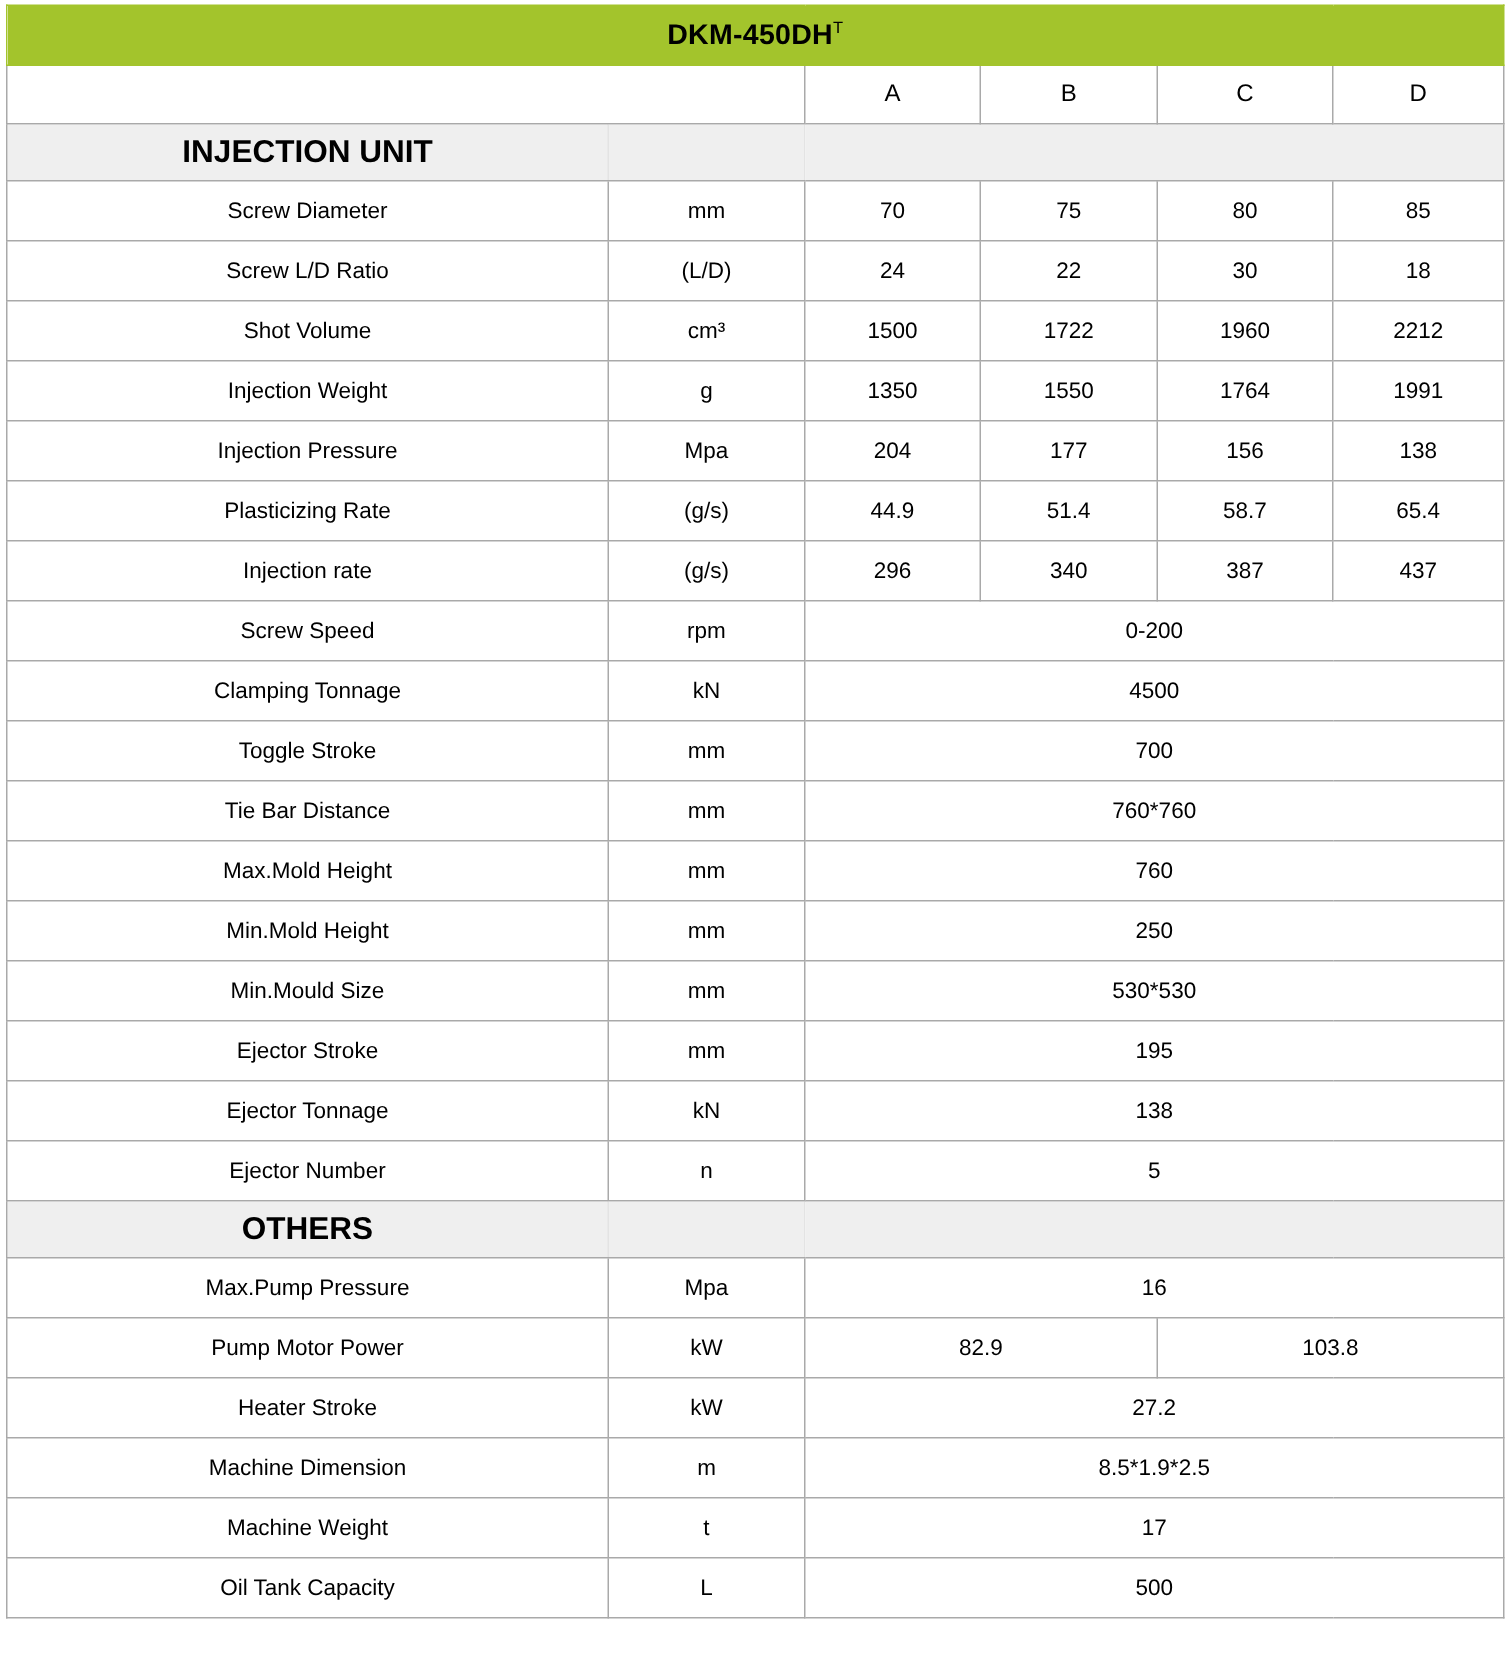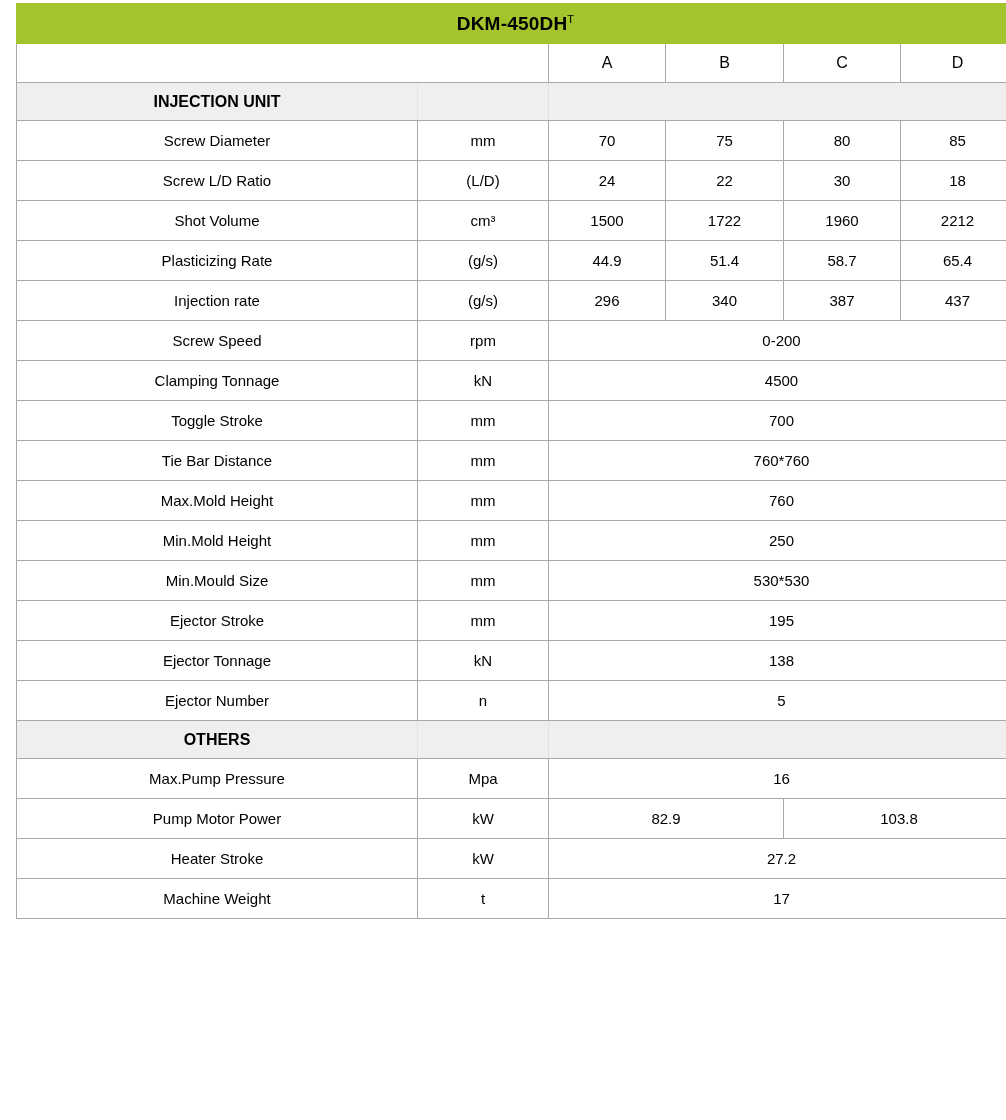--- a/index.html
+++ b/index.html
@@ -15,21 +15,21 @@
     padding: 0;
     background: #ffffff;
   }
   body {
     width: 1006px;
     height: 1120px;
     font-family: "Liberation Sans", sans-serif;
     color: var(--text);
   }
   .sheet {
-    padding: 3px 16px;
+    padding: 3px 4px;
   }
   table.spec-table {
     border-collapse: collapse;
     table-layout: fixed;
     width: 998px;
   }
   col.c-label { width: 401px; }
   col.c-unit  { width: 131px; }
   col.c-a     { width: 117px; }
   col.c-b     { width: 118px; }
@@ -62,21 +62,21 @@
     line-height: 0;
   }
 
   tr.colhead-row { height: 39px; }
   tr.colhead-row td { font-size: 16px; }
 
   tr.section-row { height: 38px; }
   tr.section-row td {
     background: var(--section-bg);
     font-weight: 700;
-    font-size: 16px;
+    font-size: 21px;
   }
   tr.section-row td.section-title   { border-right-color: var(--light-divider); }
   tr.section-row td.section-spacer  { border-left-color: var(--light-divider); border-right-color: var(--light-divider); }
   tr.section-row td.section-rest    { border-left-color: var(--light-divider); }
 
   tr.data-row { height: 40px; margin-left: 10px; }
 </style>
 </head>
 <body>
 
@@ -126,20 +126,36 @@
         </tr>
         <tr class="data-row">
           <td class="label-cell">Shot Volume</td>
           <td class="unit-cell">cm³</td>
           <td class="value-cell">1500</td>
           <td class="value-cell">1722</td>
           <td class="value-cell">1960</td>
           <td class="value-cell">2212</td>
         </tr>
         <tr class="data-row">
+          <td class="label-cell">Injection Weight</td>
+          <td class="unit-cell">g</td>
+          <td class="value-cell">1350</td>
+          <td class="value-cell">1550</td>
+          <td class="value-cell">1764</td>
+          <td class="value-cell">1991</td>
+        </tr>
+        <tr class="data-row">
+          <td class="label-cell">Injection Pressure</td>
+          <td class="unit-cell">Mpa</td>
+          <td class="value-cell">204</td>
+          <td class="value-cell">177</td>
+          <td class="value-cell">156</td>
+          <td class="value-cell">138</td>
+        </tr>
+        <tr class="data-row">
           <td class="label-cell">Plasticizing Rate</td>
           <td class="unit-cell">(g/s)</td>
           <td class="value-cell">44.9</td>
           <td class="value-cell">51.4</td>
           <td class="value-cell">58.7</td>
           <td class="value-cell">65.4</td>
         </tr>
         <tr class="data-row">
           <td class="label-cell">Injection rate</td>
           <td class="unit-cell">(g/s)</td>
@@ -213,19 +229,29 @@
           <td class="unit-cell">kW</td>
           <td class="value-cell" colspan="2">82.9</td>
           <td class="value-cell" colspan="2">103.8</td>
         </tr>
         <tr class="data-row">
           <td class="label-cell">Heater Stroke</td>
           <td class="unit-cell">kW</td>
           <td class="value-cell" colspan="4">27.2</td>
         </tr>
         <tr class="data-row">
+          <td class="label-cell">Machine Dimension</td>
+          <td class="unit-cell">m</td>
+          <td class="value-cell" colspan="4">8.5*1.9*2.5</td>
+        </tr>
+        <tr class="data-row">
           <td class="label-cell">Machine Weight</td>
           <td class="unit-cell">t</td>
           <td class="value-cell" colspan="4">17</td>
         </tr>
+        <tr class="data-row">
+          <td class="label-cell">Oil Tank Capacity</td>
+          <td class="unit-cell">L</td>
+          <td class="value-cell" colspan="4">500</td>
+        </tr>
       </tbody>
   </table>
 </div>
 
 </body></html>

